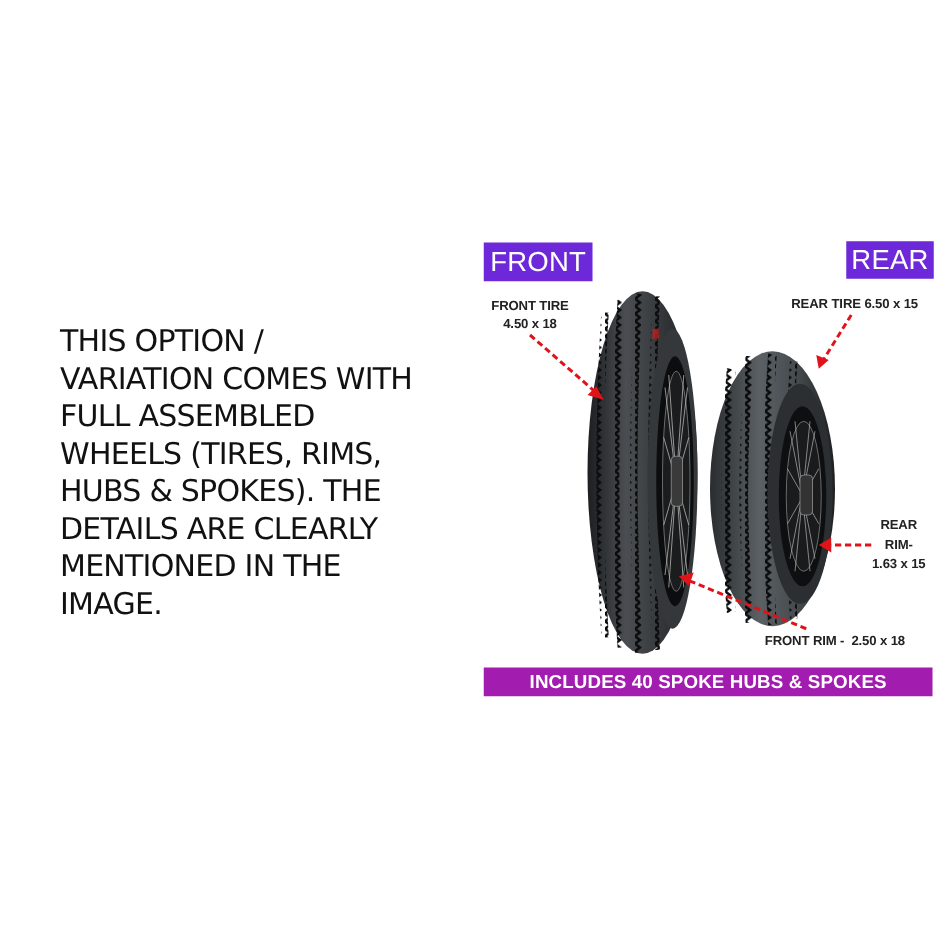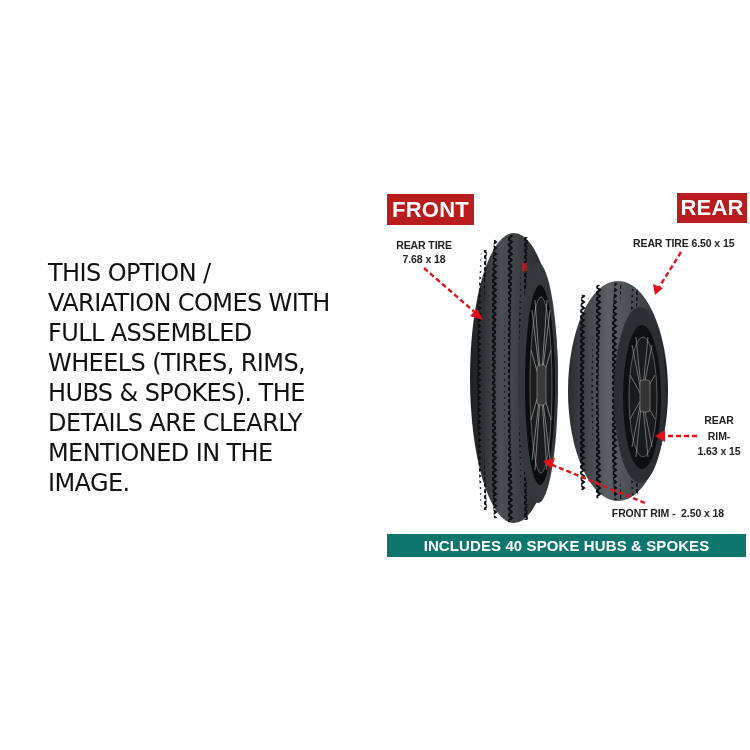--- a/index.html
+++ b/index.html
@@ -28,24 +28,24 @@
     }
     .figure {
       position: absolute;
       left: 380px;
       top: 185px;
       width: 370px;
       height: 380px;
     }
     .tag {
       position: absolute;
-      background: #b91c1c;
+      background: #6d28d9;
       color: #ffffff;
       font-family: "Liberation Sans", sans-serif;
-      font-weight: bold;
+      font-weight: normal;
       display: flex;
       align-items: center;
       justify-content: center;
       letter-spacing: 0.2px;
       text-align: right;
     }
     .tag-front {
       left: 7px;
       top: 9px;
       width: 87px;
@@ -93,21 +93,21 @@
       width: 140px;
       text-align: right;
       white-space: nowrap;
     }
     .banner {
       position: absolute;
       left: 7px;
       top: 349px;
       width: 359px;
       height: 23px;
-      background: #0f766e;
+      background: #a21caf;
       color: #ffffff;
       font-family: "Liberation Sans", sans-serif;
       font-weight: bold;
       font-size: 15px;
       display: flex;
       align-items: center;
       justify-content: center;
       letter-spacing: 0.1px;
     }
     .wheels-svg {
@@ -207,22 +207,22 @@
       <polygon points="275,110 273,99 283,103"></polygon>
       <polygon points="275,251 285,245 285,257"></polygon>
       <polygon points="163,276 175,273 171,284"></polygon>
     </g>
   </svg>
 
   <div class="tag tag-front">FRONT</div>
   <div class="tag tag-rear">REAR</div>
 
   <div class="callout callout-front-tire">
-    <div>REAR TIRE</div>
-    <div>7.68 x 18</div>
+    <div>FRONT TIRE</div>
+    <div>4.50 x 18</div>
   </div>
 
   <div class="callout callout-rear-tire">REAR TIRE 6.50 x 15</div>
 
   <div class="callout callout-rear-rim">
     <div>REAR</div>
     <div>RIM-</div>
     <div>1.63 x 15</div>
   </div>
 

